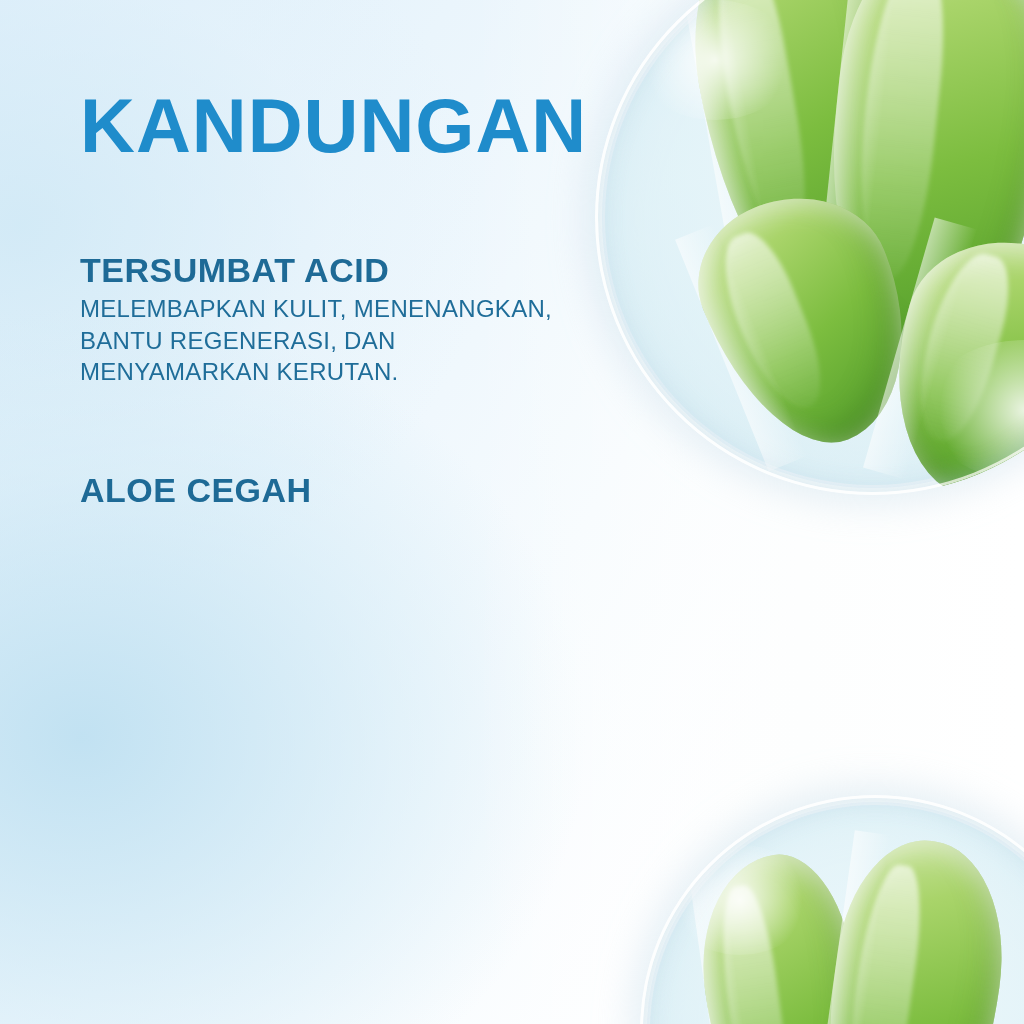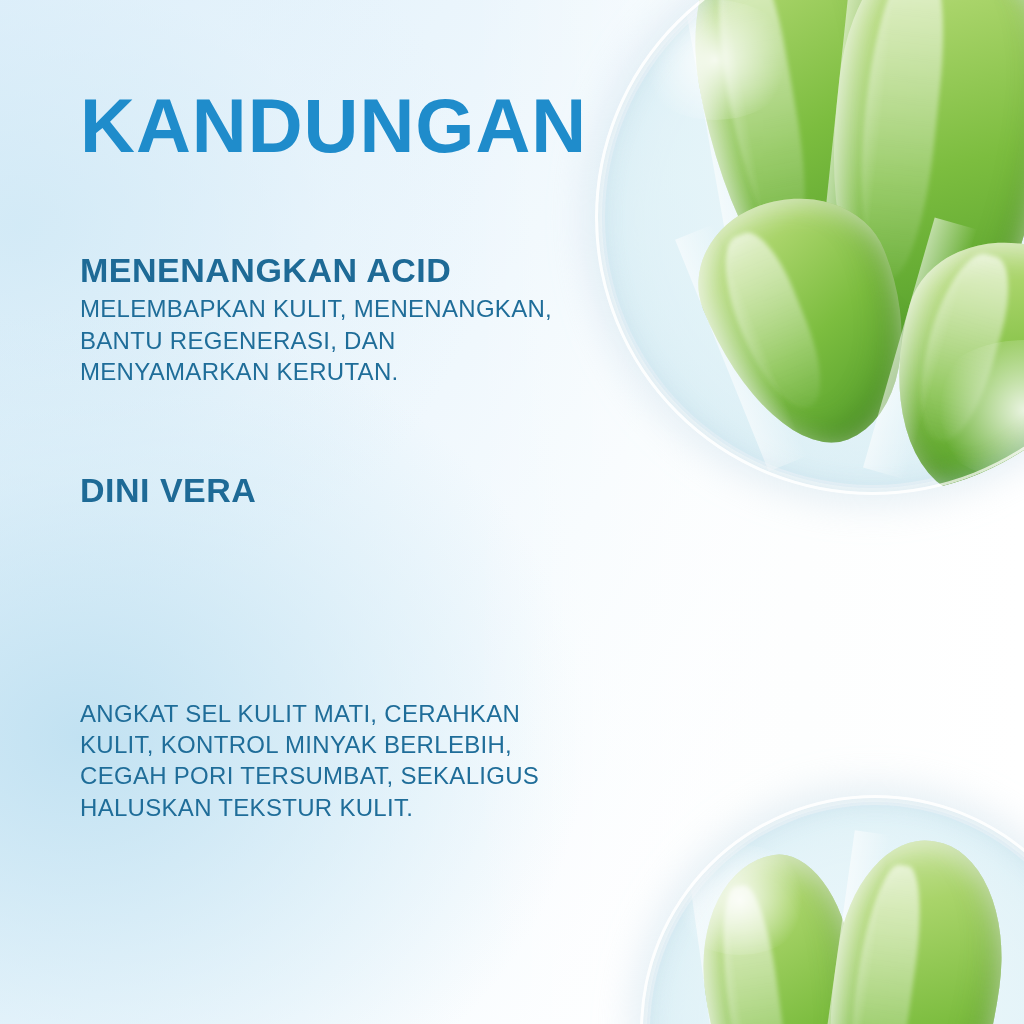--- a/index.html
+++ b/index.html
@@ -201,32 +201,28 @@
       <div class="glow" style="left:30px; top:50px; width:140px; height:110px;"></div>
     </div>
 
   </div>
 
   <div class="content">
 
     <h1 class="headline">KANDUNGAN</h1>
 
     <div class="block block-1">
-      <h2>MENENANGKAN ACID</h2>
+      <h2>TERSUMBAT ACID</h2>
       <p>MELEMBAPKAN KULIT, MENENANGKAN,
 BANTU REGENERASI, DAN
 MENYAMARKAN KERUTAN.</p>
     </div>
 
     <div class="block block-2">
-      <h2>DINI VERA</h2>
+      <h2>ALOE CEGAH</h2>
     </div>
 
     <div class="block block-3">
-      <p>ANGKAT SEL KULIT MATI, CERAHKAN
-KULIT, KONTROL MINYAK BERLEBIH,
-CEGAH PORI TERSUMBAT, SEKALIGUS
-HALUSKAN TEKSTUR KULIT.</p>
     </div>
 
   </div>
 
 </div>
 
 </body></html>

